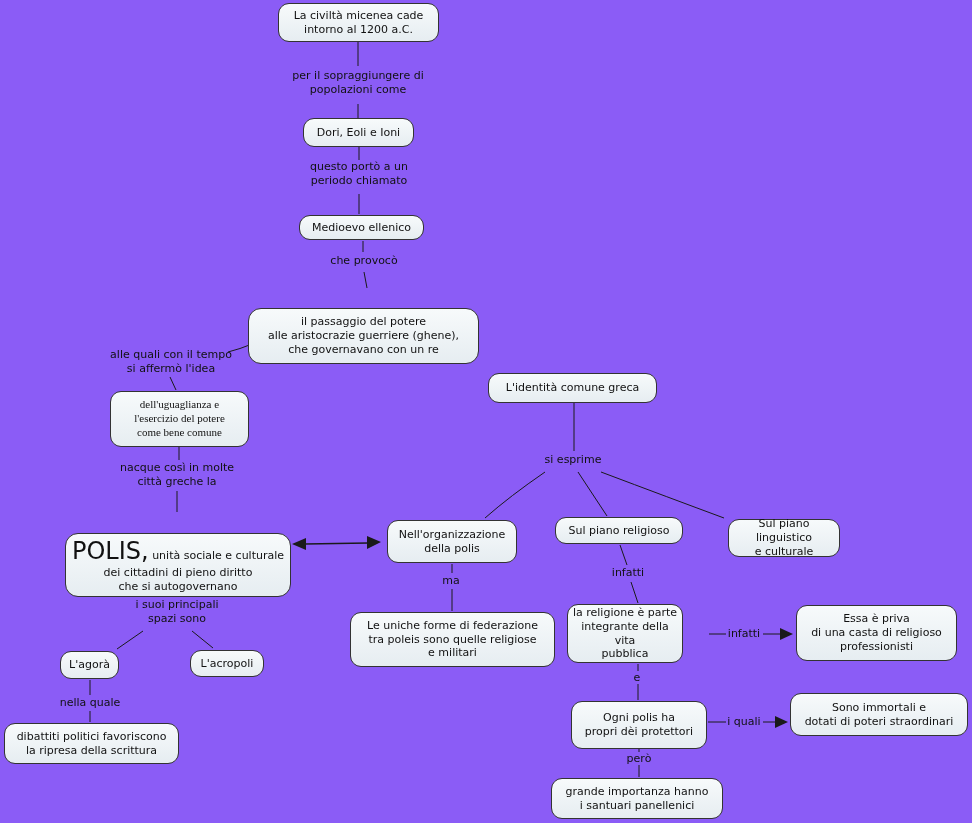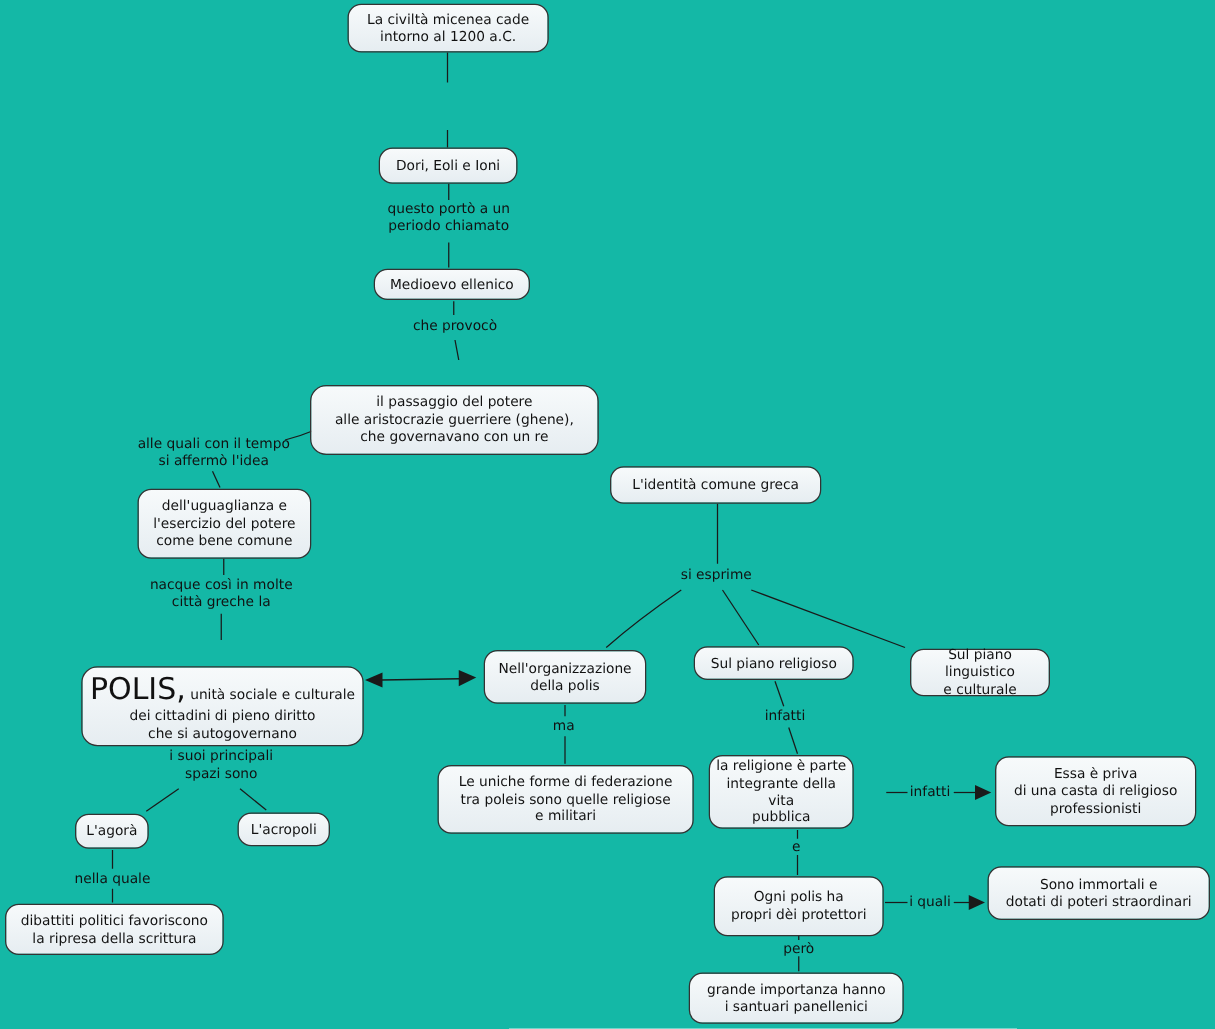--- a/index.html
+++ b/index.html
@@ -1,19 +1,19 @@
 <!DOCTYPE html>
 <html><head>
 <meta charset="utf-8">
 <style>
   html,body{margin:0;padding:0;background:#ffffff;}
   #canvas{
     position:relative;
     width:972px;height:823px;
-    background:#14b8a6;
+    background:#8b5cf6;
     font-family:"DejaVu Sans","Liberation Sans",sans-serif;
     color:#111;
     overflow:hidden;
   }
   .wires{position:absolute;left:0;top:0;pointer-events:none;}
   .box{
     position:absolute;
     box-sizing:border-box;
     border:1px solid #333;
     border-radius:11px;
@@ -89,21 +89,21 @@
     </g>
   </svg>
 
   <div class="box" style="left:278px;top:3px;width:161px;height:39px;">La civiltà micenea cade
 intorno al 1200 a.C.</div>
   <div class="box" style="left:303px;top:118px;width:111px;height:29px;">Dori, Eoli e Ioni</div>
   <div class="box" style="left:299px;top:215px;width:125px;height:25px;">Medioevo ellenico</div>
   <div class="box big-r" style="left:248px;top:288px;width:231px;height:56px;">il passaggio del potere
 alle aristocrazie guerriere (ghene),
 che governavano con un re</div>
-  <div class="box" style="left:110px;top:391px;width:139px;height:56px;">dell'uguaglianza e
+  <div class="box" style="left:110px;top:391px;width:139px;height:56px;font-family:Liberation Serif, serif;">dell'uguaglianza e
 l'esercizio del potere
 come bene comune</div>
 
   <div class="box big-r" style="left:65px;top:513px;width:226px;height:64px;">
     <div class="polis-line1"><span class="polis-big">POLIS,</span><span> unità sociale e culturale</span></div>
     <div class="preline">dei cittadini di pieno diritto
 che si autogovernano</div>
   </div>
 
   <div class="box" style="left:60px;top:651px;width:59px;height:28px;">L'agorà</div>
@@ -125,20 +125,22 @@
   <div class="box" style="left:796px;top:605px;width:161px;height:56px;">Essa è priva
 di una casta di religioso
 professionisti</div>
   <div class="box" style="left:571px;top:701px;width:136px;height:48px;">Ogni polis ha
 propri dèi protettori</div>
   <div class="box" style="left:790px;top:693px;width:178px;height:43px;">Sono immortali e
 dotati di poteri straordinari</div>
   <div class="box" style="left:551px;top:778px;width:172px;height:41px;">grande importanza hanno
 i santuari panellenici</div>
 
+  <div class="label" style="left:358px;top:69px;">per il sopraggiungere di
+popolazioni come</div>
   <div class="label" style="left:359px;top:160px;">questo portò a un
 periodo chiamato</div>
   <div class="label" style="left:364px;top:254px;">che provocò</div>
   <div class="label" style="left:171px;top:348px;">alle quali con il tempo
 si affermò l'idea</div>
   <div class="label" style="left:177px;top:461px;">nacque così in molte
 città greche la</div>
   <div class="label" style="left:177px;top:598px;">i suoi principali
 spazi sono</div>
   <div class="label" style="left:90px;top:696px;">nella quale</div>

